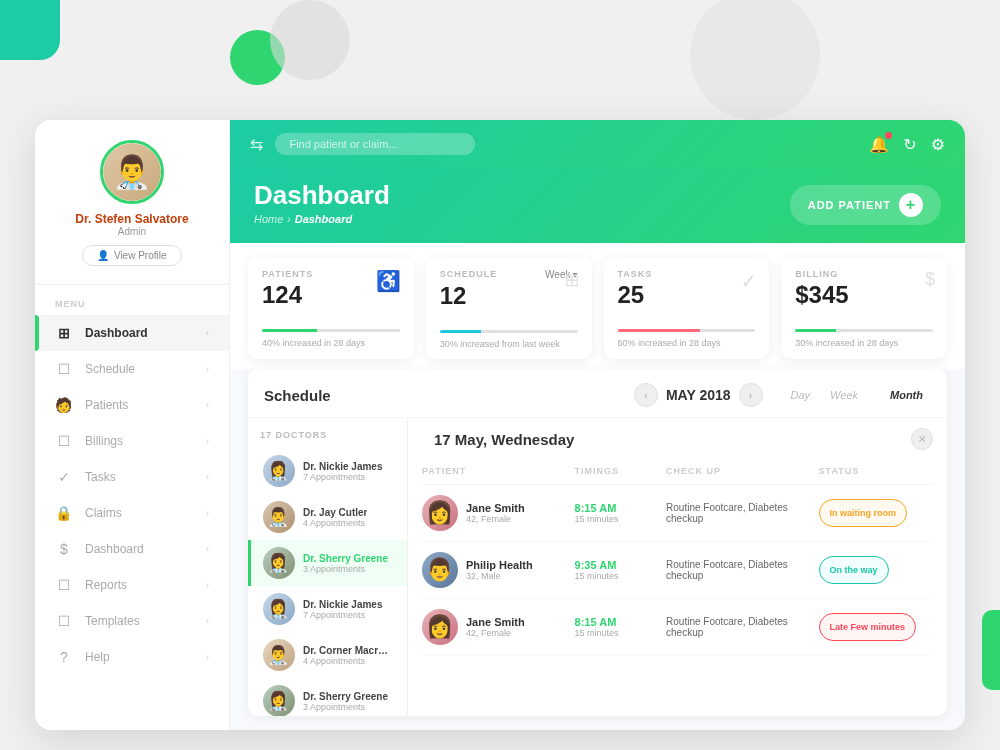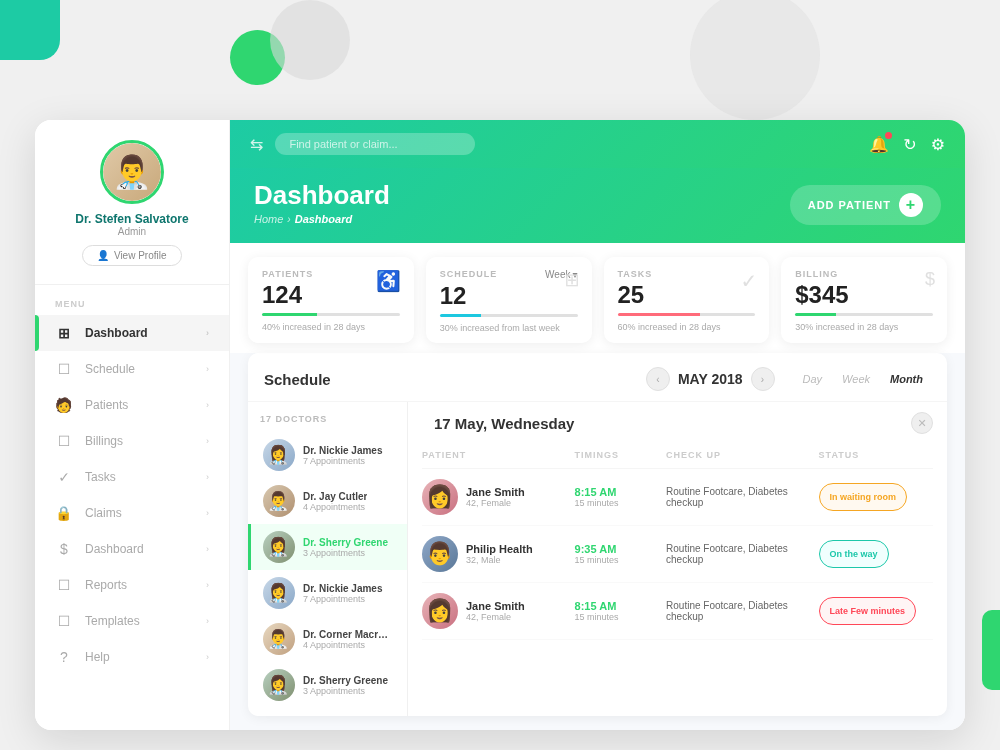--- a/index.html
+++ b/index.html
@@ -93,21 +93,21 @@
       width: 100%; height: 100%;
       background: linear-gradient(135deg, #e0c9a8, #c8a87a);
       border-radius: 50%;
       display: flex; align-items: center; justify-content: center;
       font-size: 26px;
       color: #a07040;
     }
     .doctor-name {
       font-size: 12px;
       font-weight: 700;
-      color: #0f766e;
+      color: #c2410c;
       text-align: center;
     }
     .doctor-role {
       font-size: 10px;
       color: #999;
       margin-bottom: 8px;
     }
     .view-profile-btn {
       border: 1px solid #ddd;
       border-radius: 20px;
@@ -291,21 +291,21 @@
       align-items: flex-start;
     }
     .stat-dropdown {
       display: flex; align-items: center; gap: 2px;
       font-size: 10px; color: #888; cursor: pointer;
     }
     .stat-value {
       font-size: 24px;
       font-weight: 800;
       color: #222;
-      margin: 2px 0 4px;
+      margin: 2px 0 20px;
     }
     .stat-bar {
       height: 3px;
       border-radius: 2px;
       margin-bottom: 6px;
     }
     .stat-sub {
       font-size: 9px;
       color: #aaa;
     }
@@ -354,21 +354,21 @@
     }
     .view-toggles {
       display: flex; align-items: center; gap: 4px;
       margin-left: 20px;
       font-style: italic;
     }
     .view-btn {
       font-size: 11px; color: #bbb; padding: 3px 8px;
       border-radius: 4px; cursor: pointer;
     }
-    .view-btn.active { color: #333; font-weight: 700; }
+    .view-btn.active { color: #333; font-weight: 700; margin-left: 12px; }
 
     .schedule-body {
       display: flex;
       flex: 1;
       overflow: hidden;
     }
 
     
     .doctors-panel {
       width: 160px;

